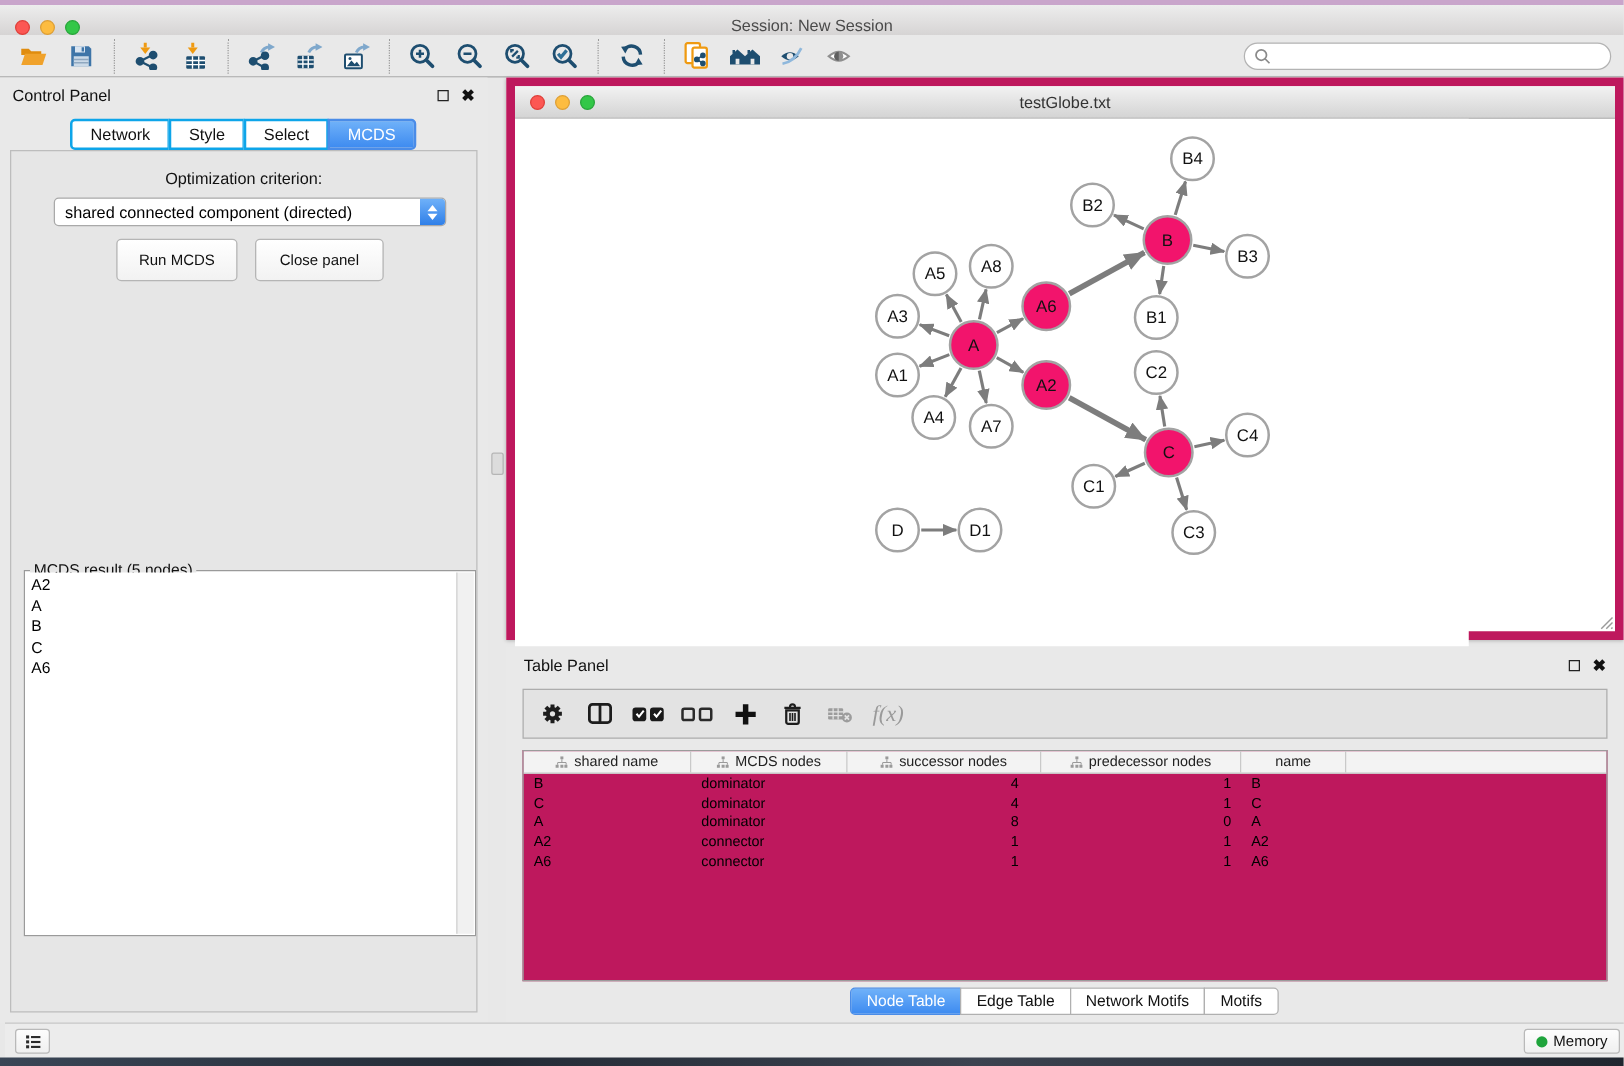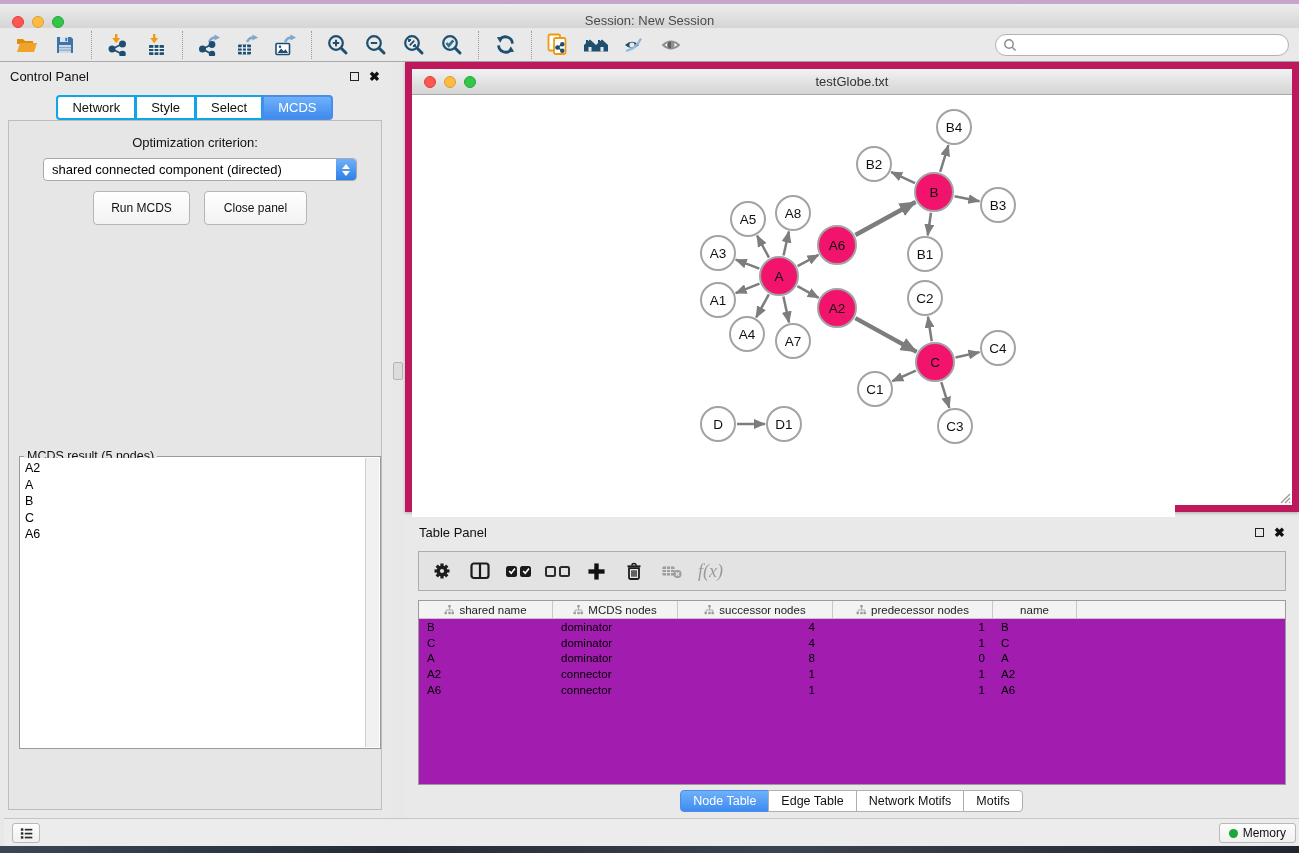--- a/index.html
+++ b/index.html
@@ -75,21 +75,21 @@
   .table-panel { position:absolute; left:405px; top:518px; width:894px; height:300px; background:#e9e9e9; }
   .tp-toolbar { position:absolute; left:13px; top:33px; width:868px; height:40px; background:#e3e3e3;
                 border:1px solid #adadad; display:flex; align-items:center; padding-left:11px; gap:14px; }
   .tp-icon { width:24px; height:24px; display:flex; align-items:center; justify-content:center; }
   .chk-pair { display:flex; gap:3px; }
   .chk { width:11px; height:11px; border-radius:2.5px; }
   .chk-on { background:#1a1a1a; display:flex; align-items:center; justify-content:center; }
   .chk-off { border:2px solid #2a2a2a; background:transparent; }
   .fx-label { font-family:"Liberation Serif", serif; font-style:italic; font-size:18px; color:#9a9a9a; }
 
-  .data-table { position:absolute; left:13px; top:82px; width:868px; height:185px; background:#a21caf;
+  .data-table { position:absolute; left:13px; top:82px; width:868px; height:185px; background:#be185d;
                 border:1px solid #9b9b9b; }
   .tbl-header { display:flex; height:18px; background:#f3f3f3; border-bottom:1px solid #c4c4c4; }
   .th { display:flex; align-items:center; justify-content:center; gap:4px; font-size:11.5px; color:#222;
         border-right:1px solid #c9c9c9; height:100%; }
   .tr { display:flex; height:15.8px; align-items:center; }
   .td { font-size:11.5px; color:#000; white-space:nowrap; overflow:hidden; }
 
   .tp-tabs { position:absolute; left:0; top:272px; width:100%; display:flex; justify-content:center; }
   .tp-tab { font-size:12.5px; padding:3px 12px; background:#fff; border:1px solid #b0b0b0; margin-left:-1px; color:#111; }
   .tp-tab:first-child { border-radius:4px 0 0 4px; }

